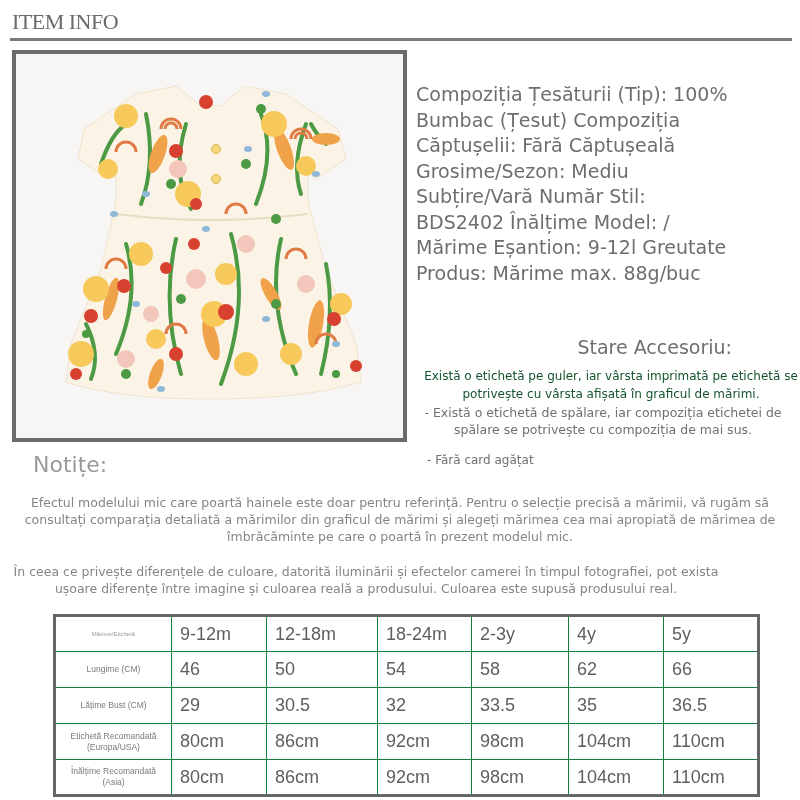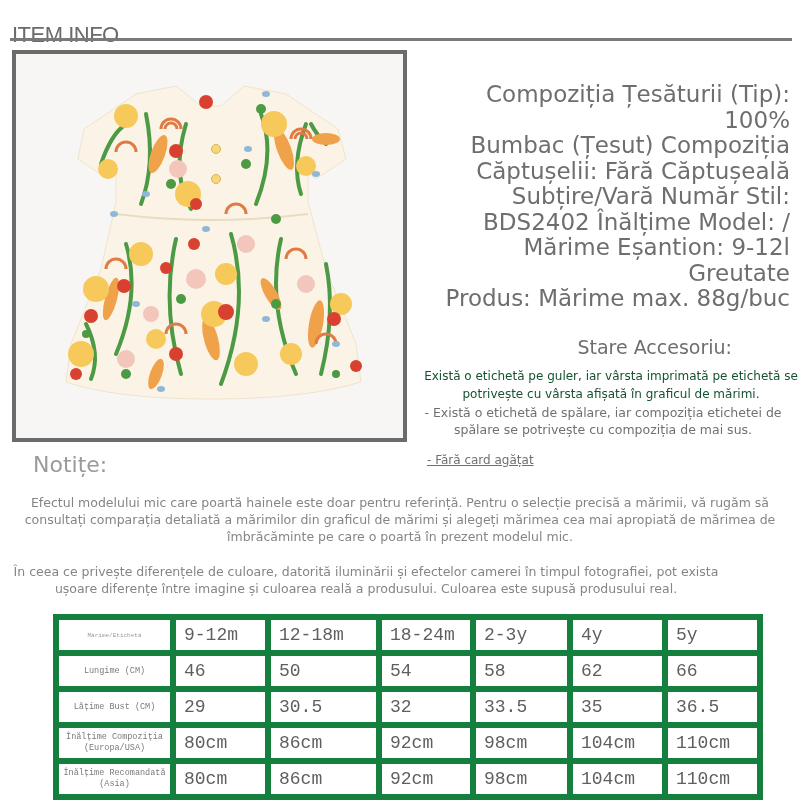--- a/index.html
+++ b/index.html
@@ -1,77 +1,77 @@
 <!DOCTYPE html>
 <html><head>
 <meta charset="utf-8">
 <style>
   * { box-sizing: border-box; margin: 0; padding: 0; }
   html, body { width: 800px; height: 800px; background: #ffffff; overflow: hidden; }
   body { position: relative; font-family: "DejaVu Sans", sans-serif; color: #6f6f6f; }
 
   .header-title {
-    position: absolute; left: 12px; top: 22px;
-    font-family: Liberation Sans, sans-serif; font-size: 22px; letter-spacing: -0.5px;
+    position: absolute; left: 12px; top: 9px;
+    font-family: Liberation Serif, serif; font-size: 22px; letter-spacing: -0.5px;
     color: #6a6a6a; font-weight: normal;
   }
   .header-rule {
     position: absolute; left: 10px; top: 38px; width: 782px; height: 3px;
     background: #7a7a7a;
   }
 
   .photo-frame {
     position: absolute; left: 12px; top: 50px; width: 395px; height: 392px;
     border: 4px solid #6b6b6b; background: #f7f6f4; overflow: hidden;
   }
   .photo-frame svg { display: block; width: 100%; height: 100%; }
 
   .specs {
     position: absolute; left: 416px; top: 82px; width: 374px;
-    text-align: right; font-size: 23px; line-height: 25.5px; color: #6e6e6e;
+    text-align: left; font-size: 19px; line-height: 25.5px; color: #6e6e6e;
   }
 
   .acc-title {
     position: absolute; left: 416px; top: 336px; width: 316px; text-align: right;
     font-size: 19px; color: #6e6e6e;
   }
   .acc-line1 {
     position: absolute; left: 424px; top: 367px; width: 374px; text-align: center;
     font-size: 12px; line-height: 18px; color: #14532d;
   }
   .acc-line2 {
     position: absolute; left: 416px; top: 404px; width: 374px; text-align: center;
     font-size: 12.5px; line-height: 17px; color: #707070;
   }
   .acc-line3 {
     position: absolute; left: 427px; top: 453px;
-    font-size: 12px; color: #707070; text-decoration: underline;
+    font-size: 12px; color: #707070;
   }
 
   .notes-title {
     position: absolute; left: 33px; top: 452px;
     font-size: 22px; color: #9a9a9a;
   }
   .notes-p1 {
     position: absolute; left: 10px; top: 494px; width: 780px; text-align: center;
     font-size: 12.5px; line-height: 17px; color: #858585;
   }
   .notes-p2 {
     position: absolute; left: 10px; top: 563px; width: 712px; text-align: center;
     font-size: 12.5px; line-height: 17px; color: #858585;
   }
 
   .size-table {
     position: absolute; left: 53px; top: 614px;
     border-collapse: collapse; border: 3px solid #666;
   }
   .size-table td {
-    border: 6px solid #15803d; height: 36px; padding: 0 8px;
+    border: 1px solid #15803d; height: 36px; padding: 0 8px;
     font-size: 18px; color: #5f5f5f; text-align: left; vertical-align: middle;
-    font-family: Liberation Mono, monospace;
+    font-family: Liberation Sans, sans-serif;
   }
   .size-table td.rowlabel {
     width: 117px; text-align: center; font-size: 8.5px; line-height: 11px;
     color: #7a7a7a; padding: 0 4px;
   }
   .size-table td.rowlabel.tiny { font-size: 6px; color: #9a9a9a; }
   .size-table td.c1 { width: 95px; }
   .size-table td.c2 { width: 111px; }
   .size-table td.c3 { width: 94px; }
   .size-table td.c4 { width: 97px; }
@@ -201,20 +201,21 @@
       <circle cx="200" cy="95" r="4.5"></circle>
         <circle cx="200" cy="125" r="4.5"></circle>
     </g>
   </svg>
 </div>
 
 <div class="specs">
   <div>Compoziția Țesăturii (Tip): 100%</div>
   <div>Bumbac (Țesut) Compoziția</div>
   <div>Căptușelii: Fără Căptușeală</div>
+  <div>Grosime/Sezon: Mediu</div>
   <div>Subțire/Vară Număr Stil:</div>
   <div>BDS2402 Înălțime Model: /</div>
   <div>Mărime Eșantion: 9-12l Greutate</div>
   <div>Produs: Mărime max. 88g/buc</div>
 </div>
 
 <div class="acc-title">Stare Accesoriu:</div>
 <div class="acc-line1">Există o etichetă pe guler, iar vârsta imprimată pe etichetă se potrivește cu vârsta afișată în graficul de mărimi.</div>
 <div class="acc-line2">- Există o etichetă de spălare, iar compoziția etichetei de spălare se potrivește cu compoziția de mai sus.</div>
 <div class="acc-line3">- Fără card agățat</div>
@@ -246,21 +247,21 @@
     <tr>
       <td class="rowlabel">Lățime Bust (CM)</td>
       <td class="c1">29</td>
       <td class="c2">30.5</td>
       <td class="c3">32</td>
       <td class="c4">33.5</td>
       <td class="c5">35</td>
       <td class="c6">36.5</td>
     </tr>
     <tr>
-      <td class="rowlabel">Înălțime Compoziția (Europa/USA)</td>
+      <td class="rowlabel">Etichetă Recomandată (Europa/USA)</td>
       <td class="c1">80cm</td>
       <td class="c2">86cm</td>
       <td class="c3">92cm</td>
       <td class="c4">98cm</td>
       <td class="c5">104cm</td>
       <td class="c6">110cm</td>
     </tr>
     <tr>
       <td class="rowlabel">Înălțime Recomandată (Asia)</td>
       <td class="c1">80cm</td>

